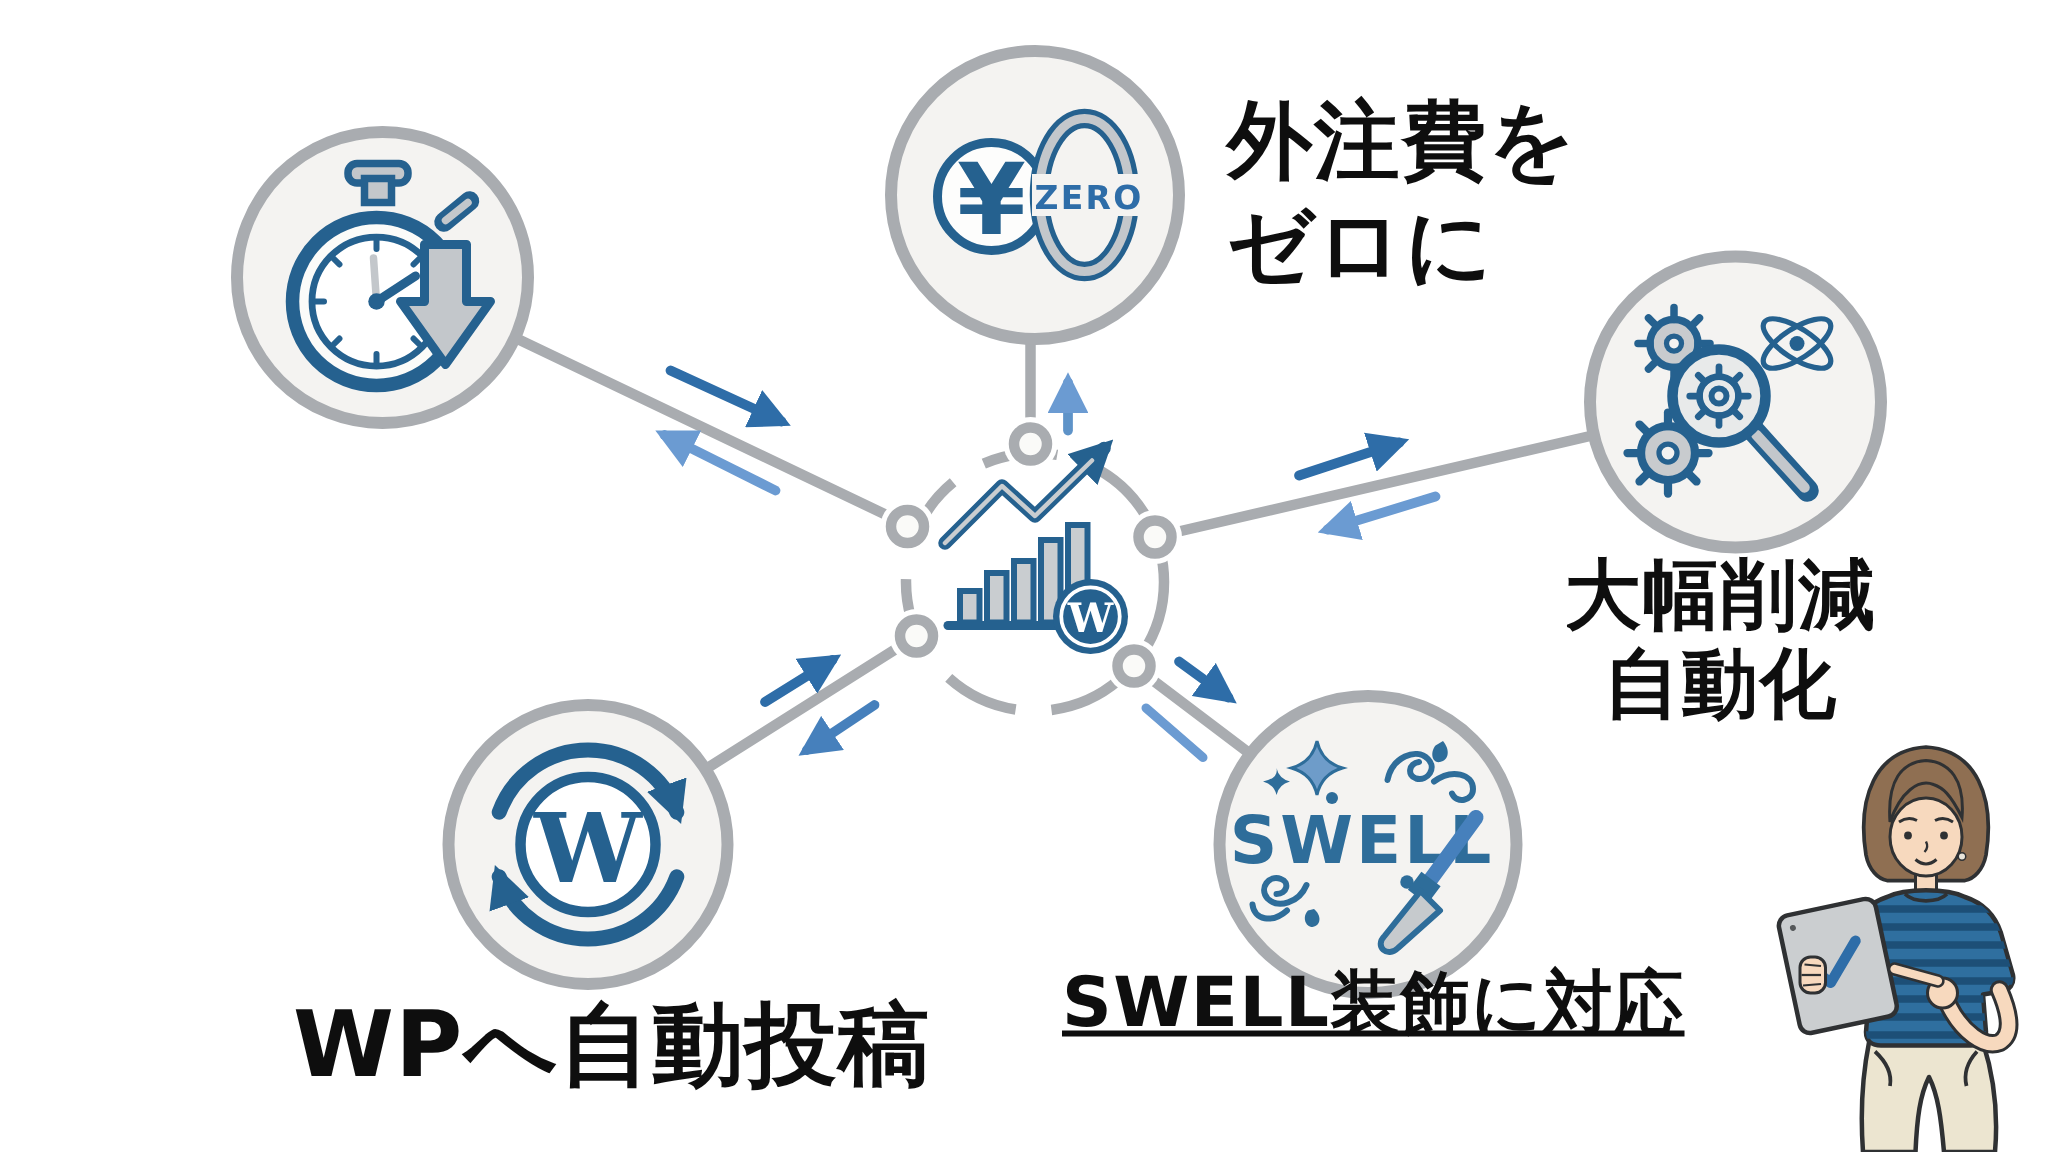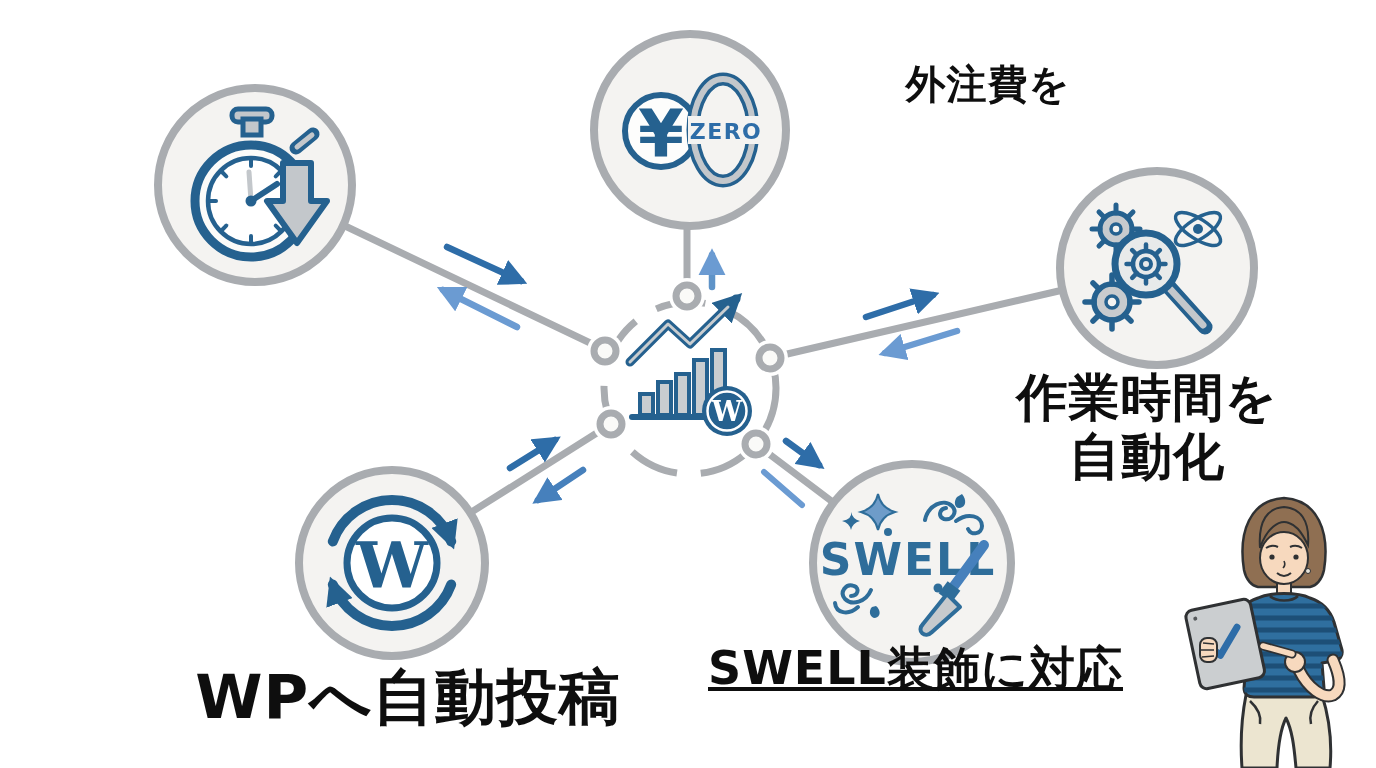--- a/index.html
+++ b/index.html
@@ -9,21 +9,21 @@
     font-family:"DejaVu Sans", sans-serif;
   }
   svg { position:absolute; left:0; top:0; }
   .label {
     position:absolute; font-weight:900; color:#0e0e0e;
     text-align:center; line-height:1.16; letter-spacing:1px;
     white-space:nowrap;
   }
   .label span { display:block; }
   #label-work    { left:70px;  top:288px; width:370px; font-size:49px; }
-  #label-cost    { left:818px; top:60px;  width:340px; font-size:40px; text-align:center; line-height:1.22; }
+  #label-cost    { left:818px; top:60px;  width:340px; font-size:57px; text-align:left; line-height:1.22; }
   #label-analysis{ left:972px; top:368px; width:350px; font-size:51px; }
   #label-wp      { left:168px; top:662px; width:480px; font-size:61px; }
   #label-swell   { left:658px; top:642px; width:515px; font-size:46px;text-decoration:underline; }
   .svgtext { font-family:"DejaVu Sans", sans-serif; }
   .serif   { font-family:"DejaVu Serif", serif; }
 </style>
 </head>
 <body>
 
 <div class="canvas">
@@ -272,23 +272,24 @@
       <path d="M1333,660 C1340,676 1342,690 1333,695 C1323,699 1308,688 1299,670" fill="none" stroke="#F7D9BE" stroke-width="9" stroke-linecap="round"></path>
       <circle cx="1295" cy="662" r="10" fill="#F7D9BE" stroke="#2F3133" stroke-width="2"></circle>
       <line x1="1292" y1="654" x2="1263" y2="646" stroke="#2F3133" stroke-width="9" stroke-linecap="round"></line>
       <line x1="1292" y1="654" x2="1263" y2="646" stroke="#F7D9BE" stroke-width="5.5" stroke-linecap="round"></line>
     </g>
   </g>
 </svg>
 
 <div class="label" id="label-cost">
   <span>外注費を</span>
+  <span>ゼロに</span>
 </div>
 <div class="label" id="label-analysis">
-  <span>作業時間を</span>
+  <span>大幅削減</span>
   <span>自動化</span>
 </div>
 <div class="label" id="label-wp">
   <span>WPへ自動投稿</span>
 </div>
 <div class="label" id="label-swell">
   <span>SWELL装飾に対応</span>
 </div>
 
 </div>

